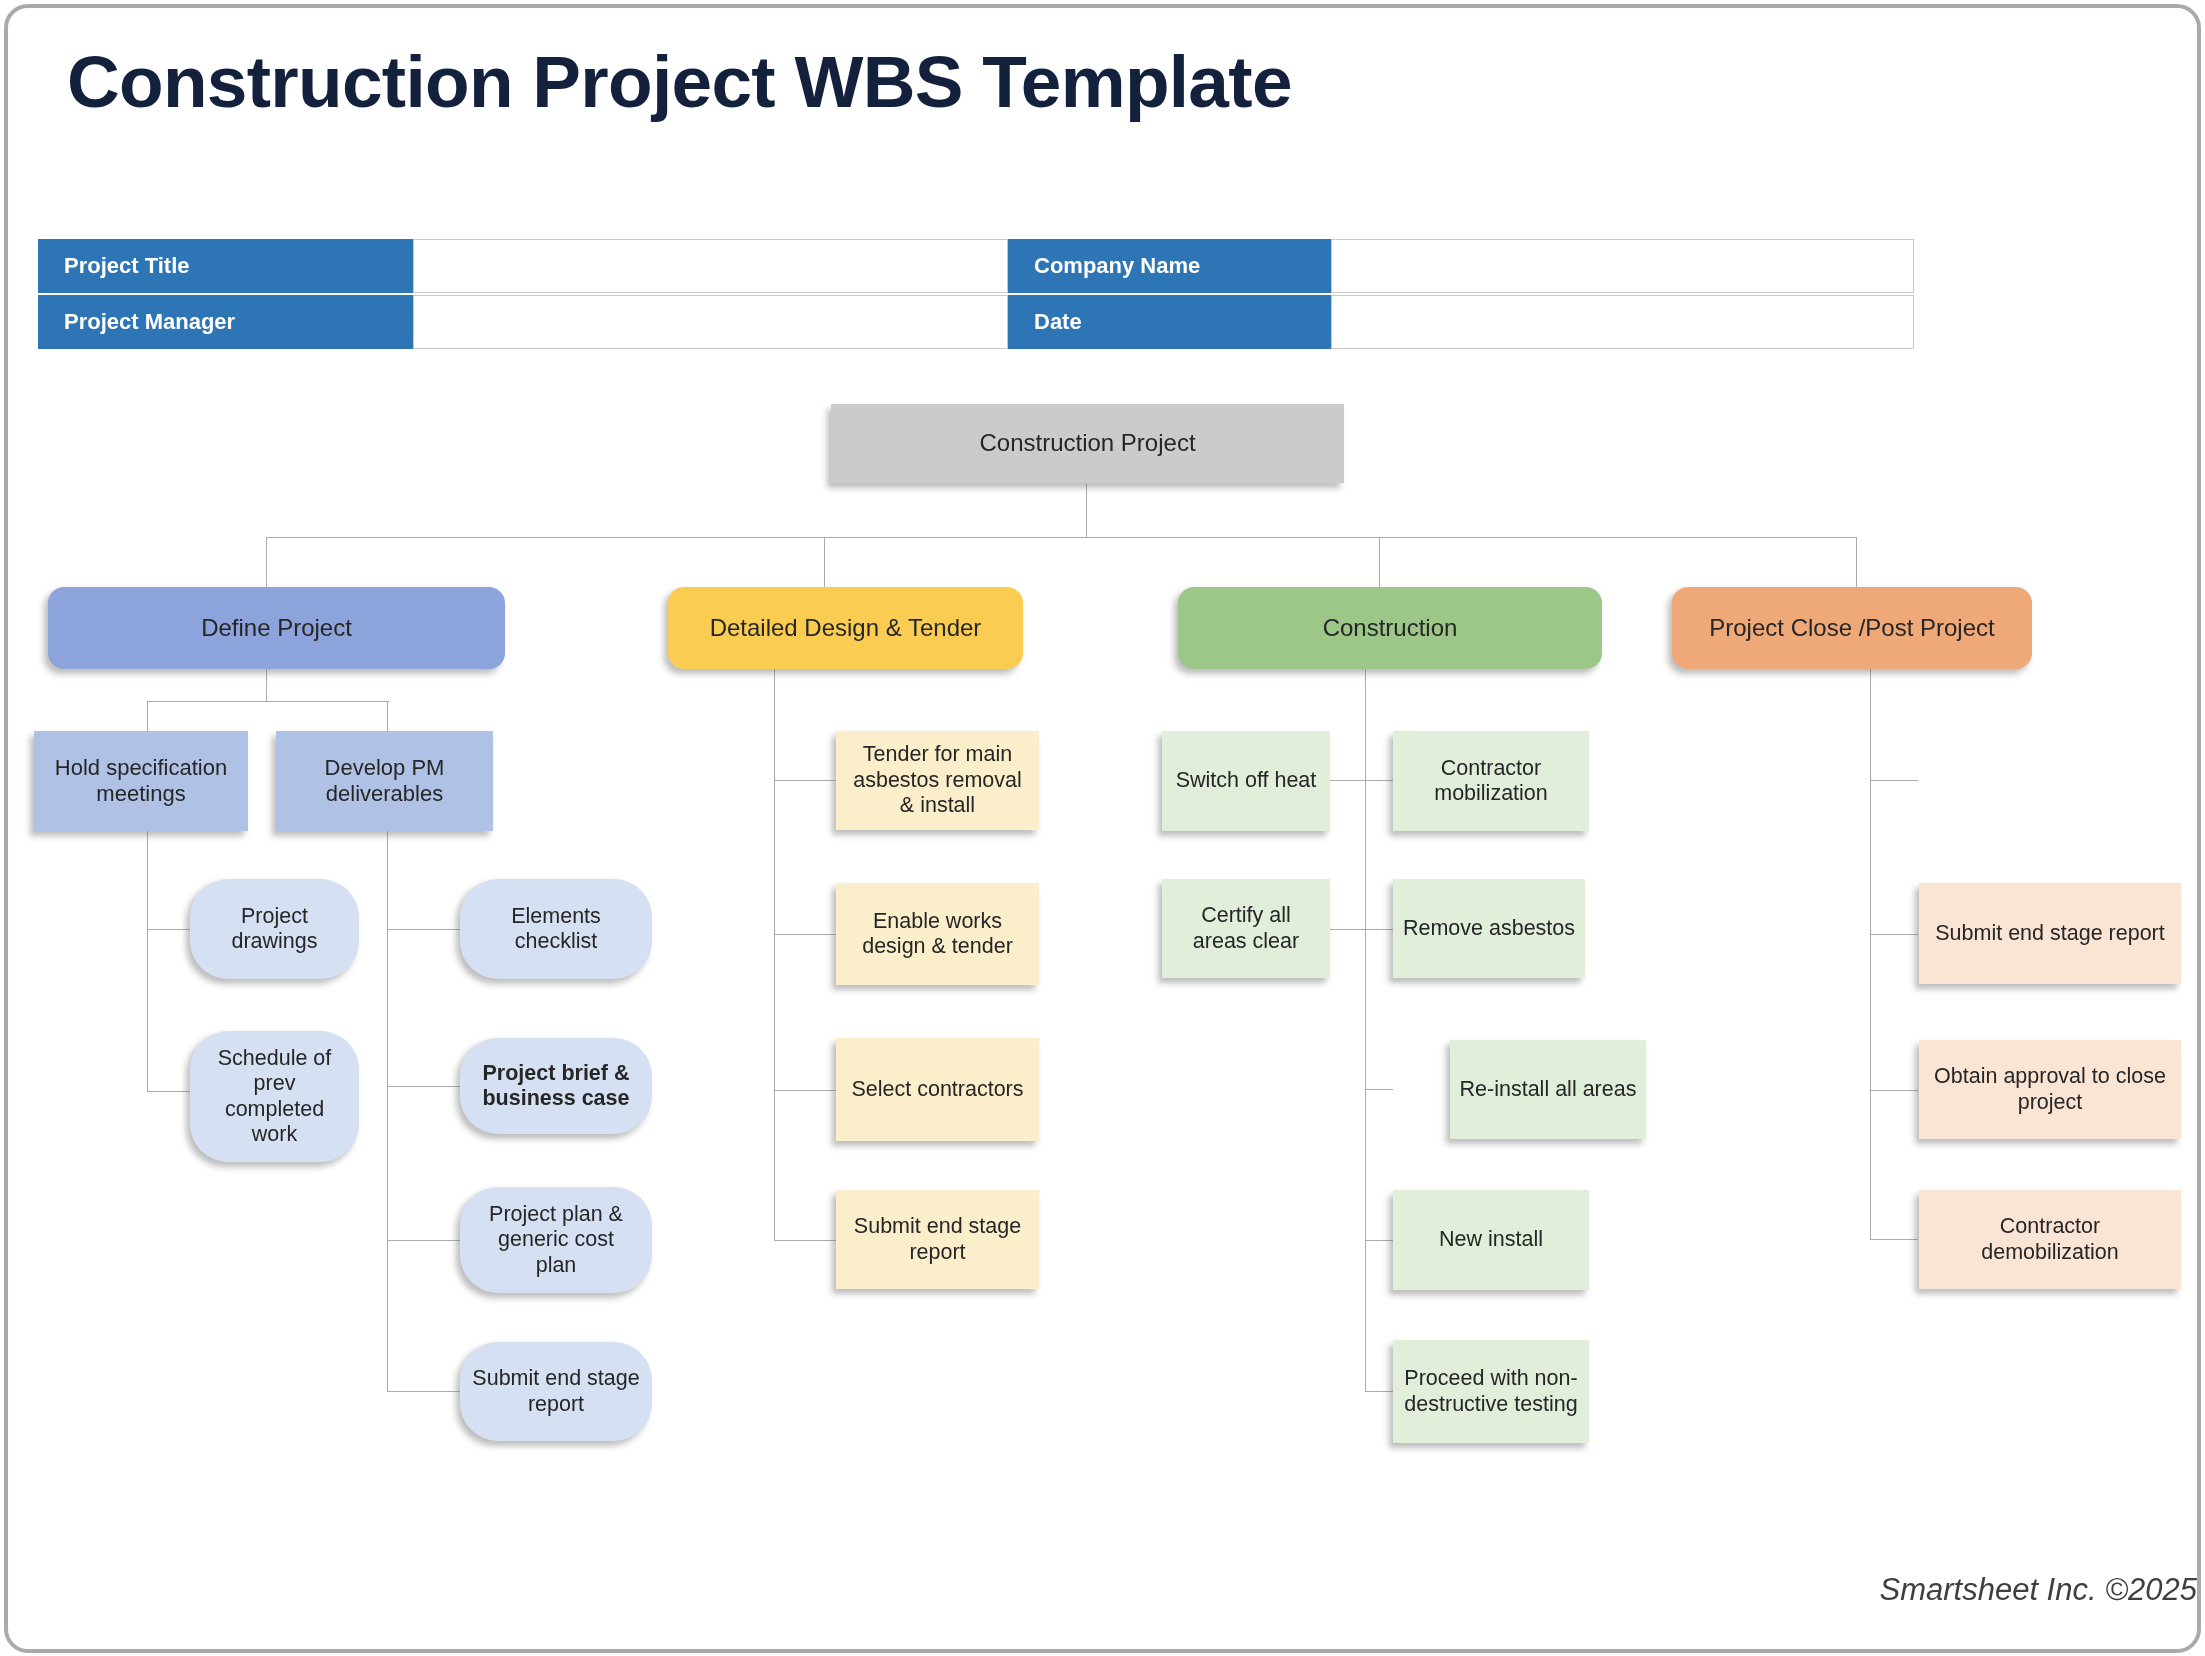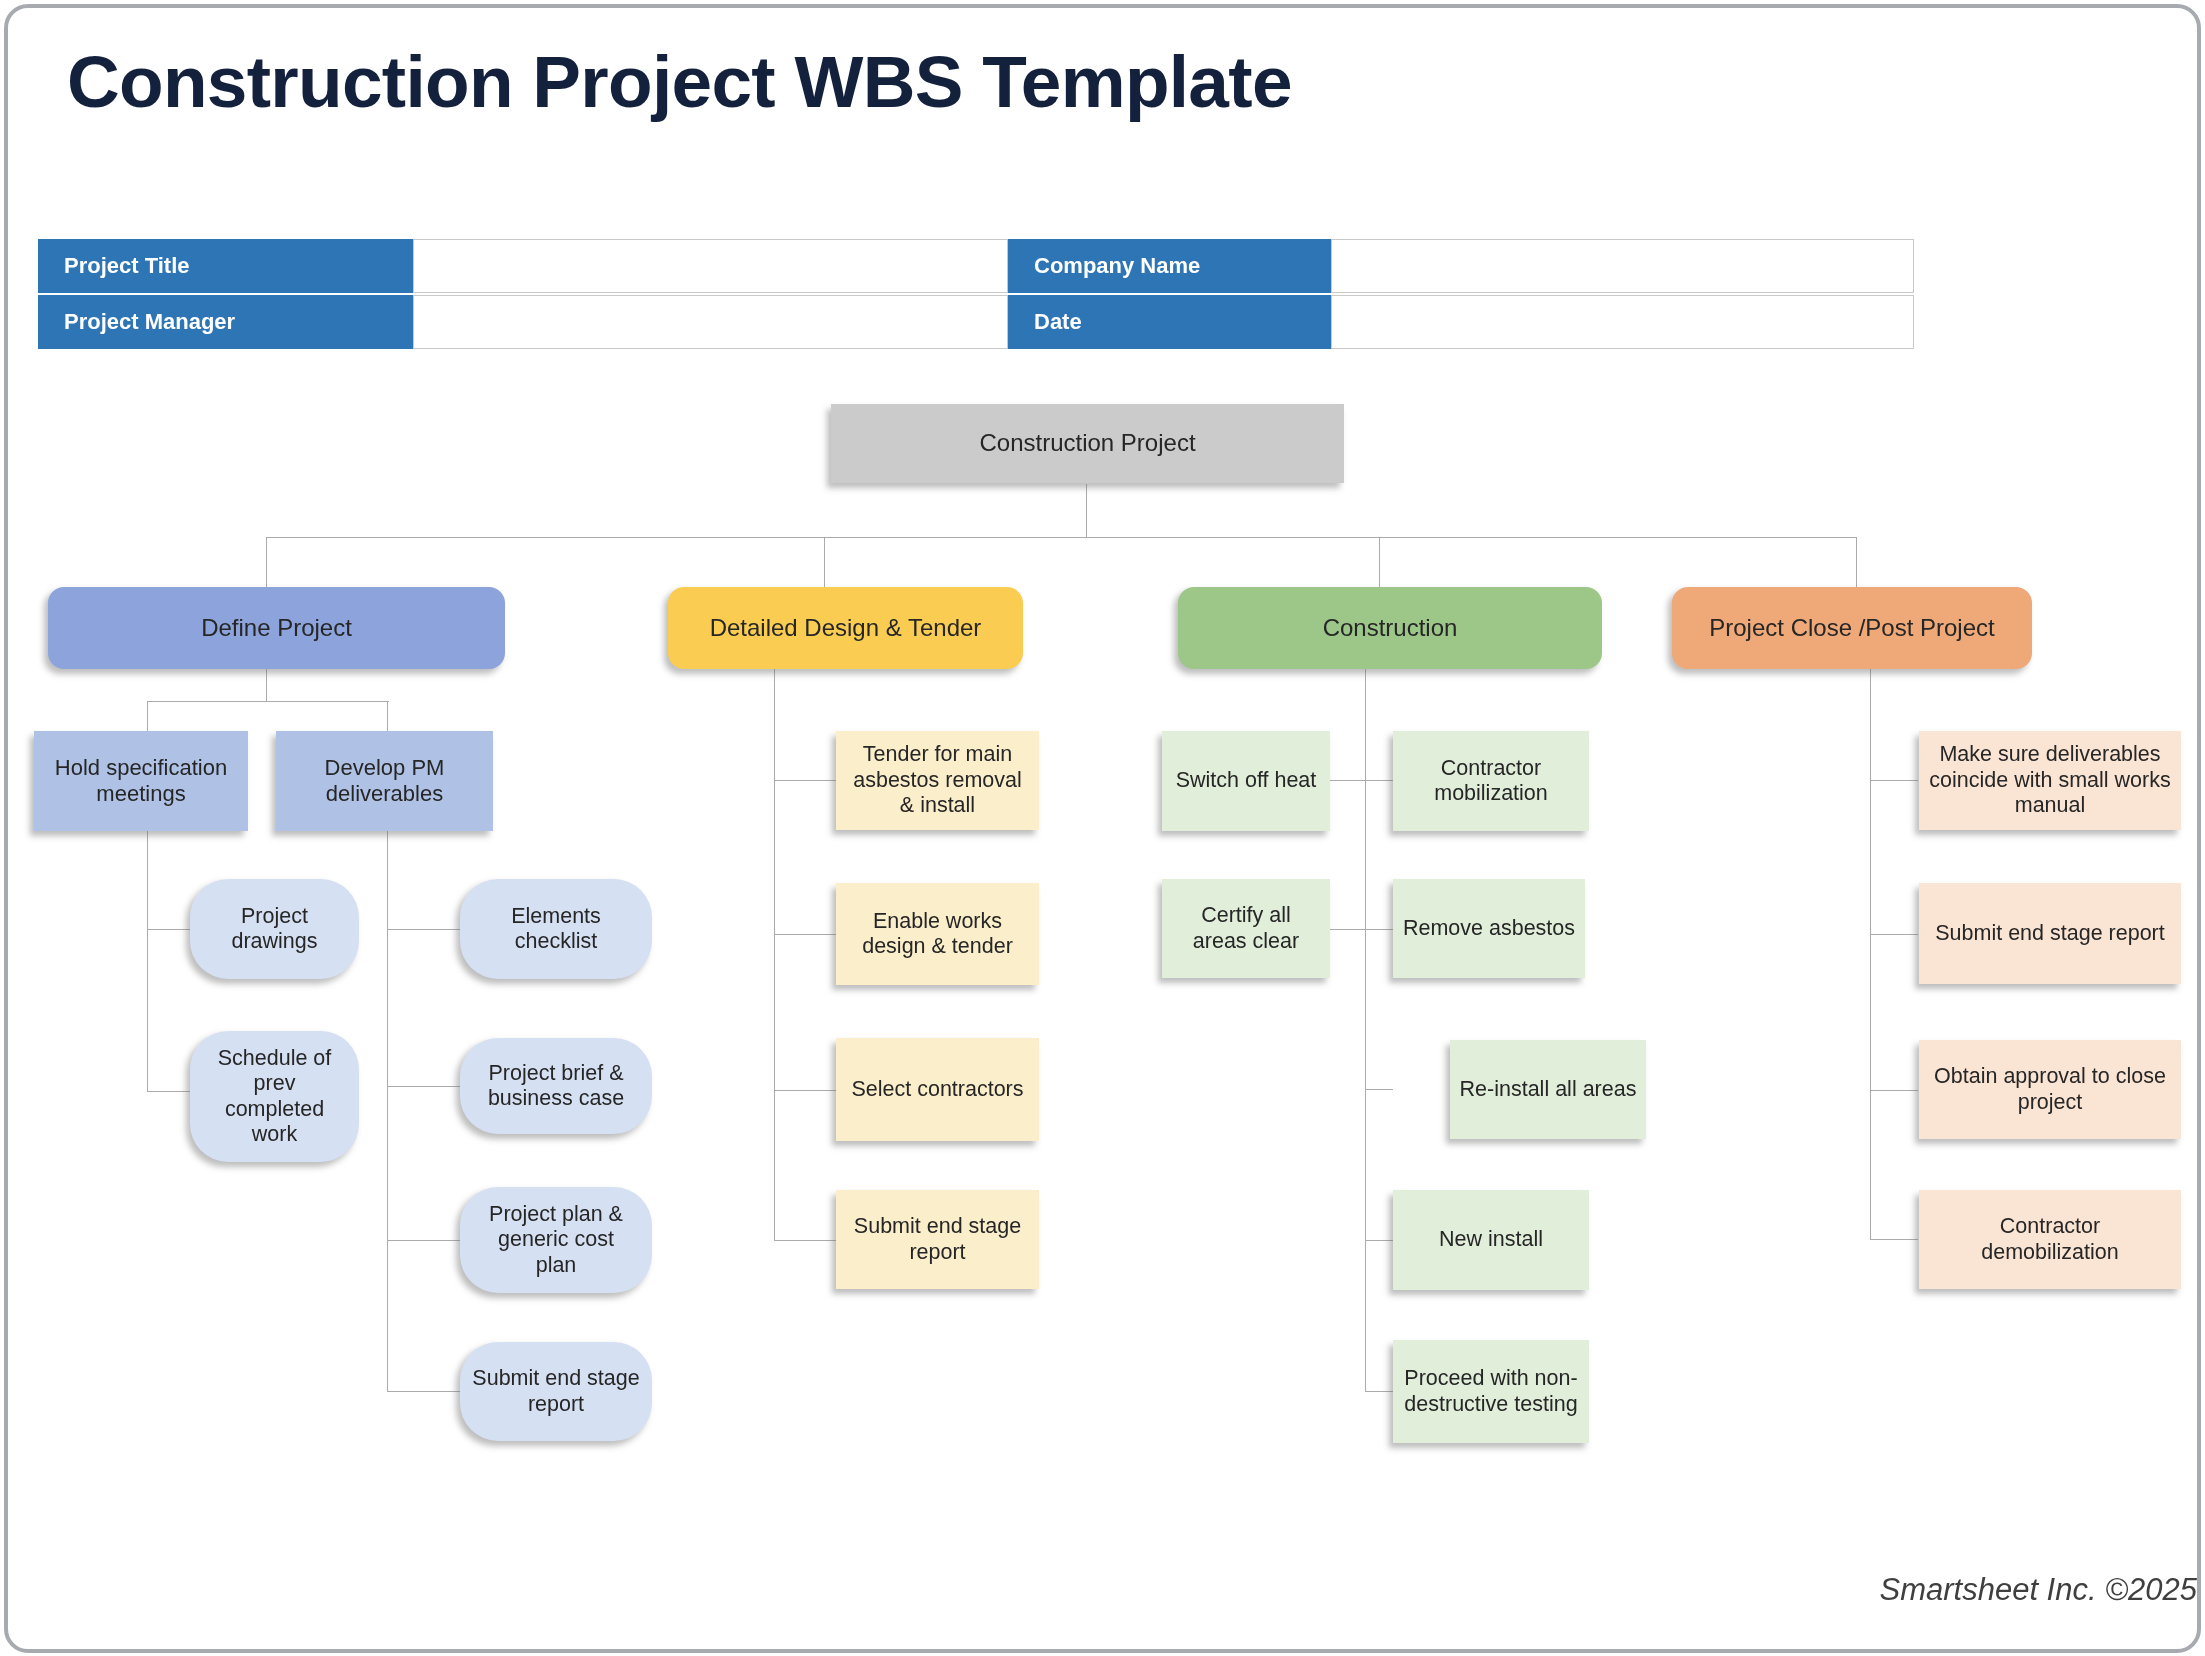--- a/index.html
+++ b/index.html
@@ -97,38 +97,37 @@
   <div class="node hdr" style="left:1158px;top:579px;width:424px;height:82px;background:#9CC789;">Construction</div>
   <div class="node hdr" style="left:1652px;top:579px;width:360px;height:82px;background:#EFA878;">Project Close /Post Project</div>
 
   <div class="node l2" style="left:26px;top:723px;width:214px;height:100px;">Hold specification meetings</div>
   <div class="node l2" style="left:268px;top:723px;width:217px;height:100px;">Develop PM deliverables</div>
 
   <div class="node pill" style="left:182px;top:871px;width:169px;height:100px;">Project drawings</div>
   <div class="node pill narrow" style="left:182px;top:1023px;width:169px;height:131px;">Schedule of prev completed work</div>
 
   <div class="node pill" style="left:452px;top:871px;width:192px;height:100px;">Elements checklist</div>
-  <div class="node pill" style="left:452px;top:1030px;width:192px;height:96px;">Project brief &amp; business case</div>
+  <div class="node pill" style="left:452px;top:1030px;width:192px;height:96px;font-weight:bold;">Project brief &amp; business case</div>
   <div class="node pill narrow" style="left:452px;top:1179px;width:192px;height:106px;">Project plan &amp; generic cost plan</div>
   <div class="node pill" style="left:452px;top:1334px;width:192px;height:99px;">Submit end stage report</div>
 
   <div class="node yellow" style="left:828px;top:723px;width:203px;height:99px;">Tender for main asbestos removal &amp; install</div>
   <div class="node yellow" style="left:828px;top:875px;width:203px;height:102px;">Enable works design &amp; tender</div>
   <div class="node yellow" style="left:828px;top:1030px;width:203px;height:103px;">Select contractors</div>
   <div class="node yellow" style="left:828px;top:1182px;width:203px;height:99px;">Submit end stage report</div>
 
   <div class="node green" style="left:1154px;top:723px;width:168px;height:100px;">Switch off heat</div>
   <div class="node green" style="left:1154px;top:871px;width:168px;height:99px;">Certify all areas clear</div>
   <div class="node green" style="left:1385px;top:723px;width:196px;height:100px;">Contractor mobilization</div>
   <div class="node green" style="left:1385px;top:871px;width:192px;height:99px;">Remove asbestos</div>
   <div class="node green" style="left:1442px;top:1032px;width:196px;height:99px;">Re-install all areas</div>
   <div class="node green" style="left:1385px;top:1182px;width:196px;height:100px;">New install</div>
   <div class="node green" style="left:1385px;top:1332px;width:196px;height:103px;">Proceed with non-destructive testing</div>
 
-  <div class="node orange" style="left:1911px;top:723px;width:262px;height:99px;">Make sure deliverables coincide with small works manual</div>
   <div class="node orange" style="left:1911px;top:875px;width:262px;height:101px;">Submit end stage report</div>
   <div class="node orange" style="left:1911px;top:1032px;width:262px;height:99px;">Obtain approval to close project</div>
   <div class="node orange" style="left:1911px;top:1182px;width:262px;height:99px;">Contractor demobilization</div>
 
   <div id="footer-text">Smartsheet Inc. ©2025</div>
 
 </div>
 
 
 </body></html>

